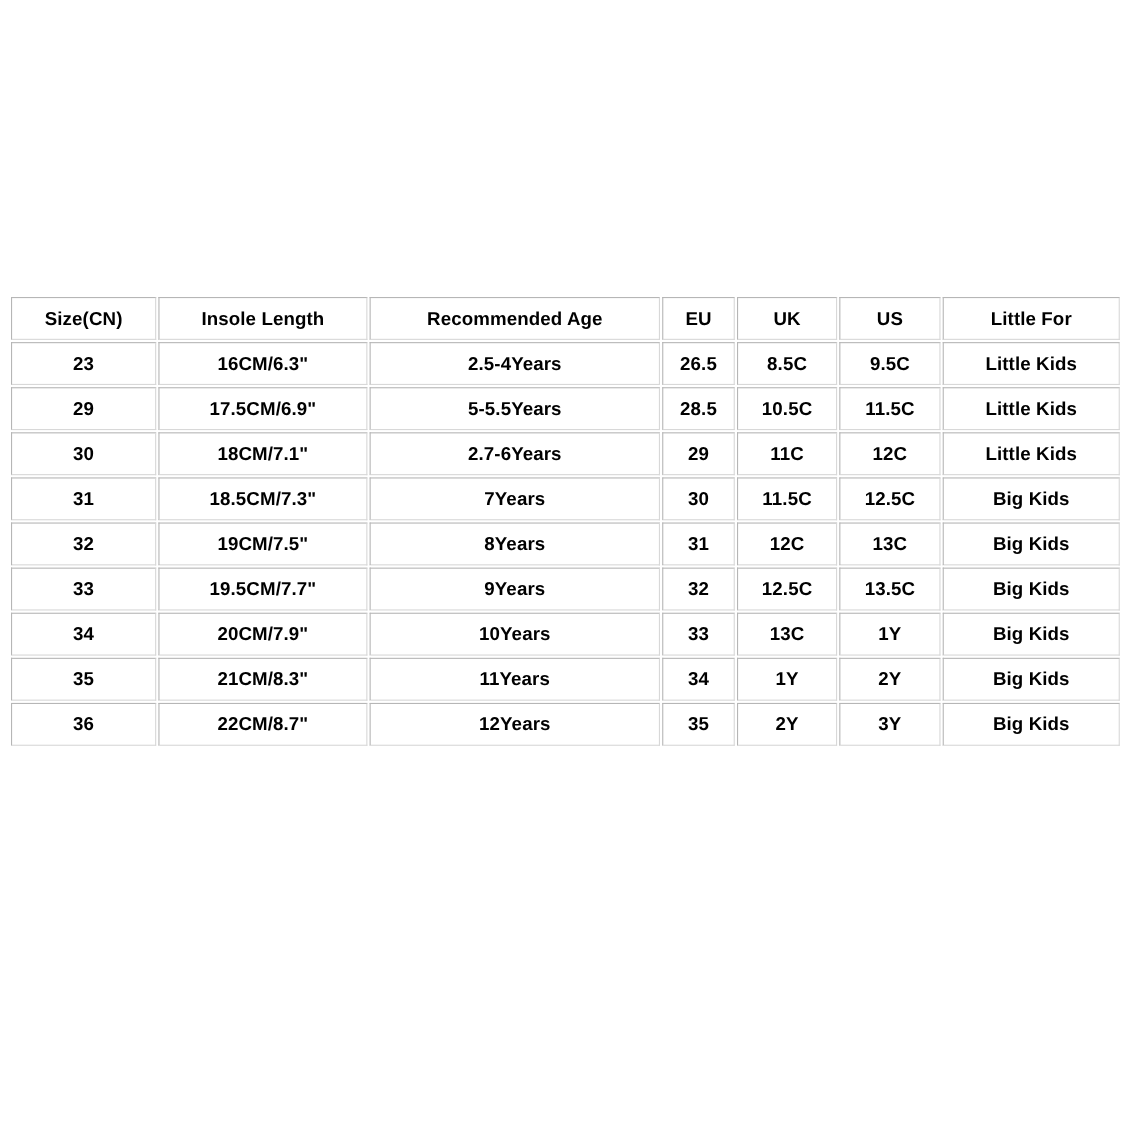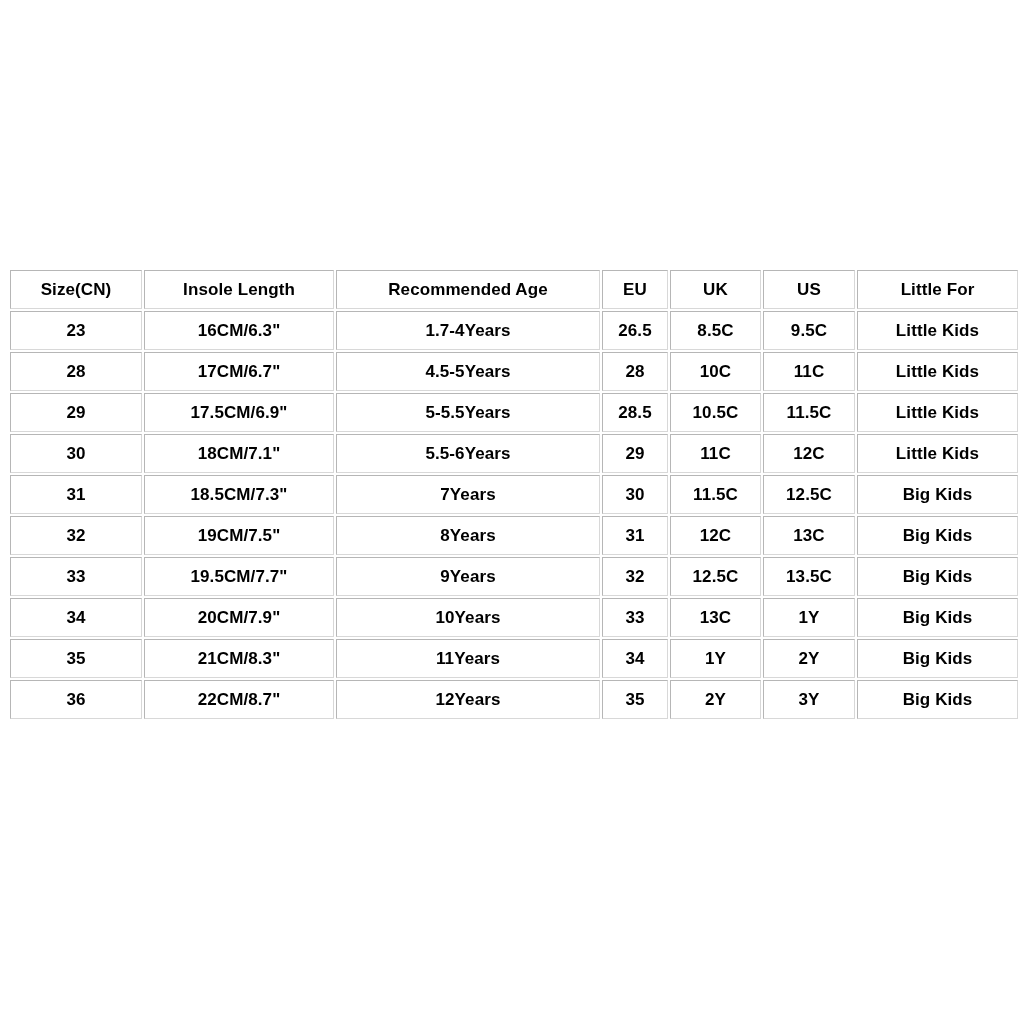--- a/index.html
+++ b/index.html
@@ -99,52 +99,43 @@
           <th>UK</th>
           <th>US</th>
           <th>Little For</th>
         </tr>
       </thead>
       <tbody>
 
         <tr>
           <td>23</td>
           <td>16CM/6.3"</td>
-          <td>1.7-4Years</td>
+          <td>2.5-4Years</td>
           <td>26.5</td>
           <td>8.5C</td>
           <td>9.5C</td>
           <td>Little Kids</td>
         </tr>
 
 
-        <tr>
-          <td>28</td>
-          <td>17CM/6.7"</td>
-          <td>4.5-5Years</td>
-          <td>28</td>
-          <td>10C</td>
-          <td>11C</td>
-          <td>Little Kids</td>
-        </tr>
 
         <tr>
           <td>29</td>
           <td>17.5CM/6.9"</td>
           <td>5-5.5Years</td>
           <td>28.5</td>
           <td>10.5C</td>
           <td>11.5C</td>
           <td>Little Kids</td>
         </tr>
 
         <tr>
           <td>30</td>
           <td>18CM/7.1"</td>
-          <td>5.5-6Years</td>
+          <td>2.7-6Years</td>
           <td>29</td>
           <td>11C</td>
           <td>12C</td>
           <td>Little Kids</td>
         </tr>
 
         <tr>
           <td>31</td>
           <td>18.5CM/7.3"</td>
           <td>7Years</td>

